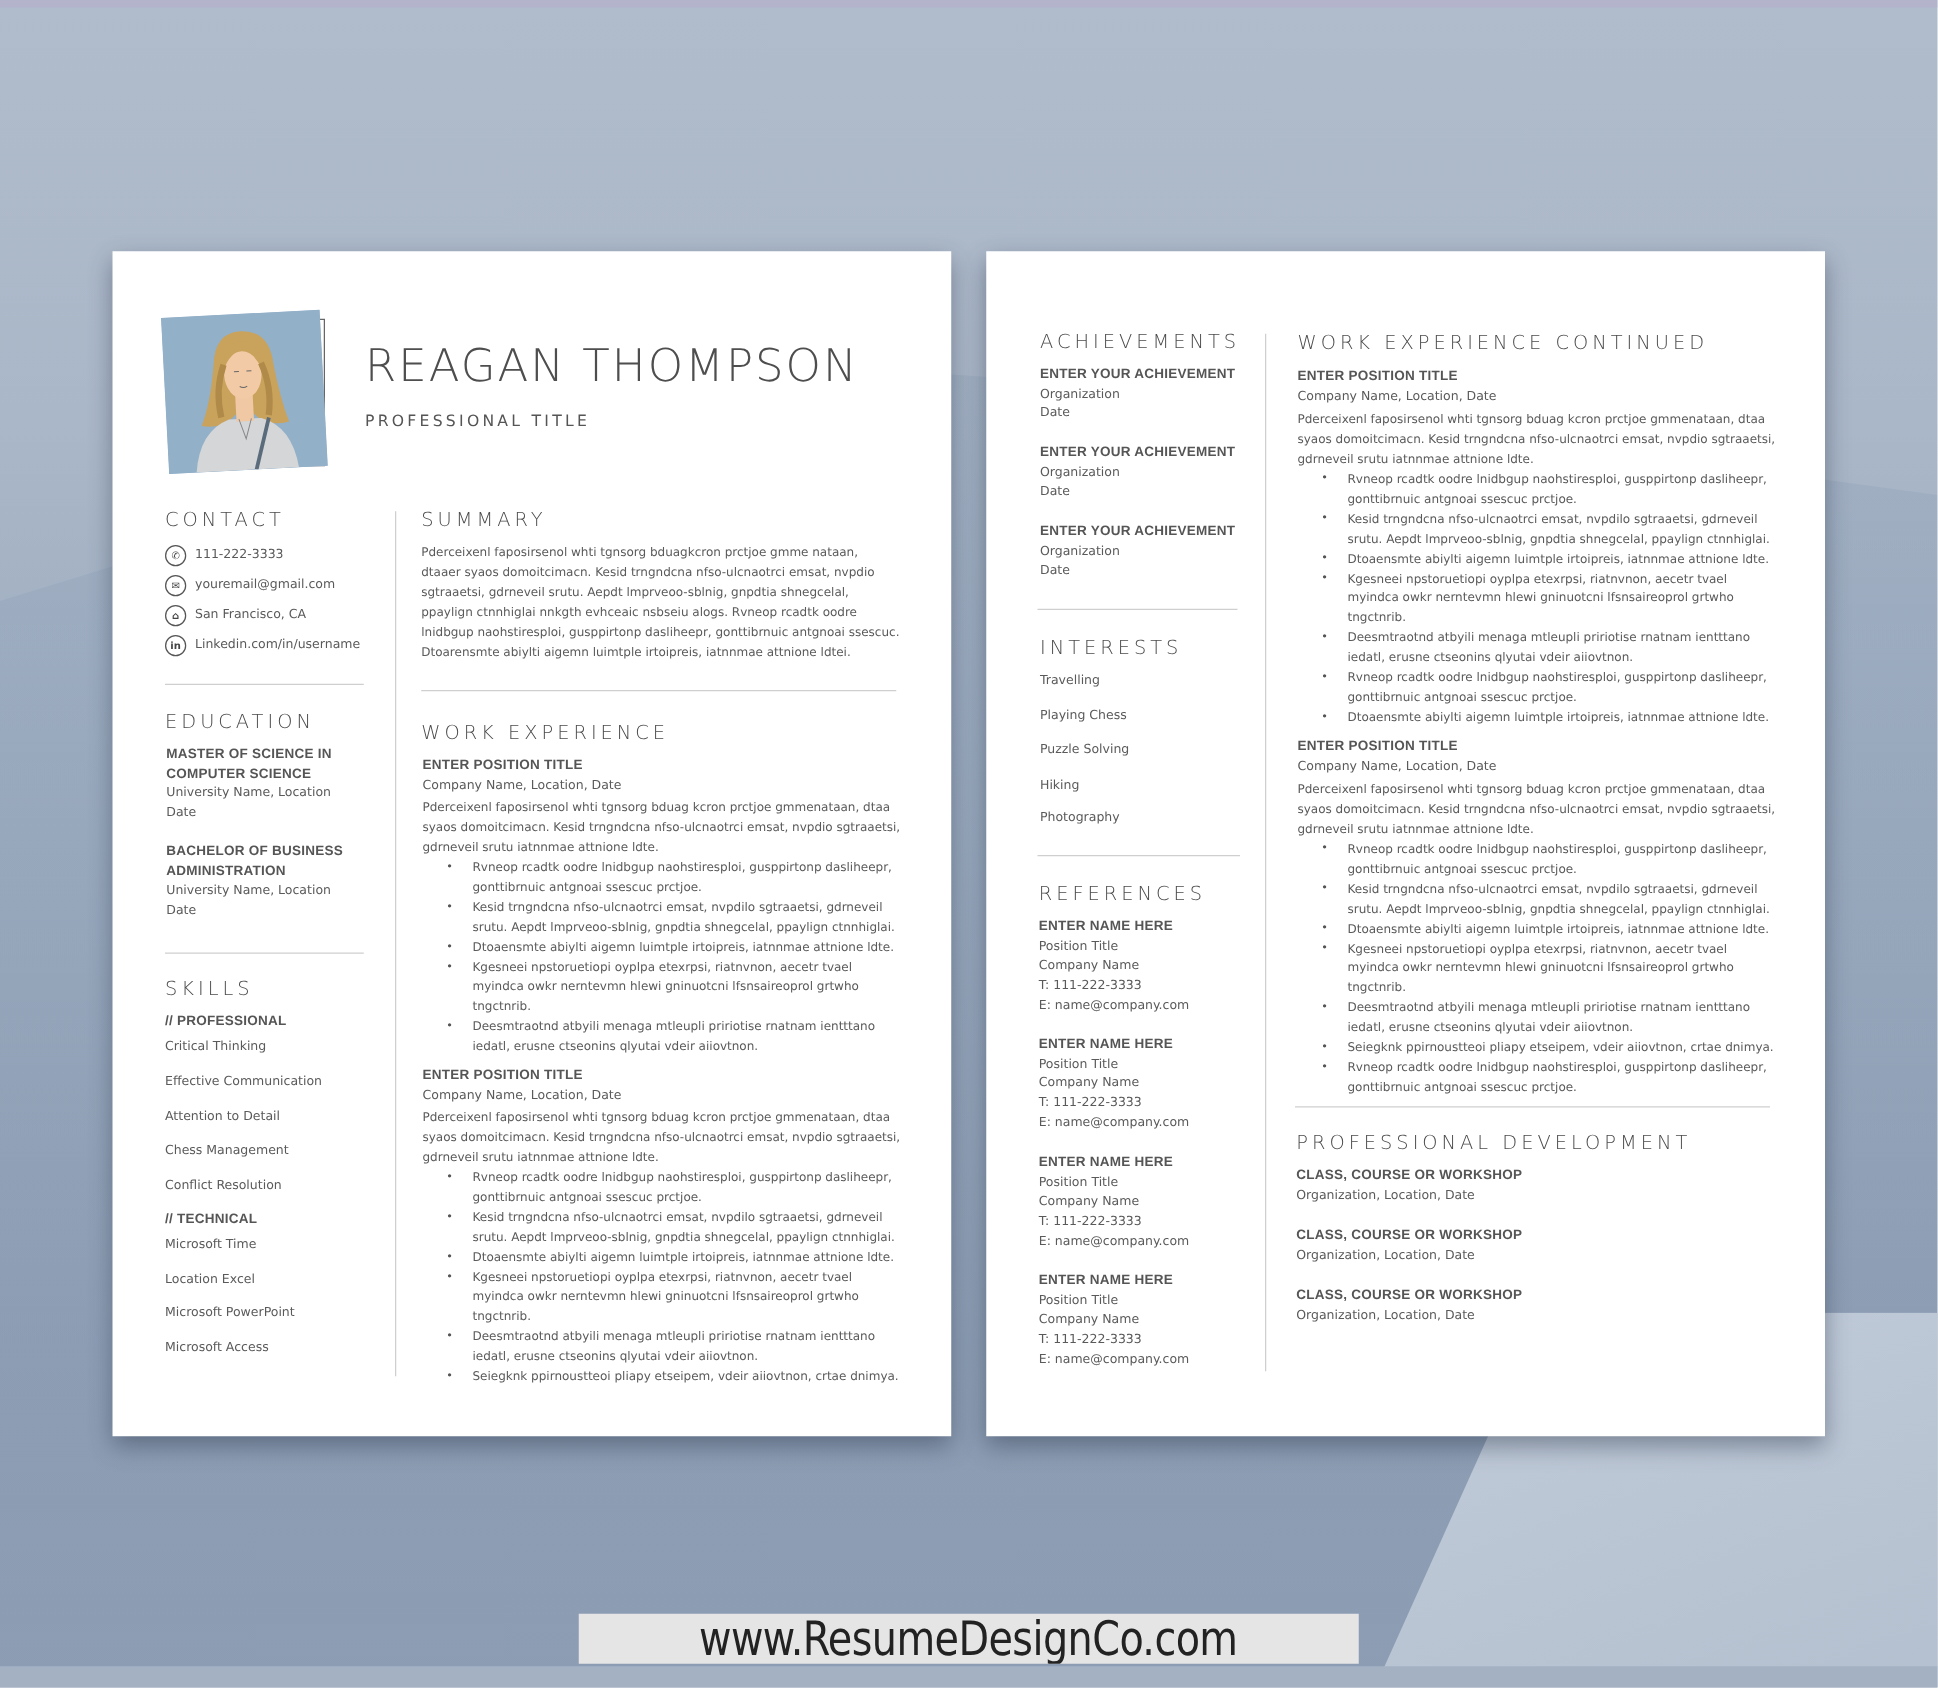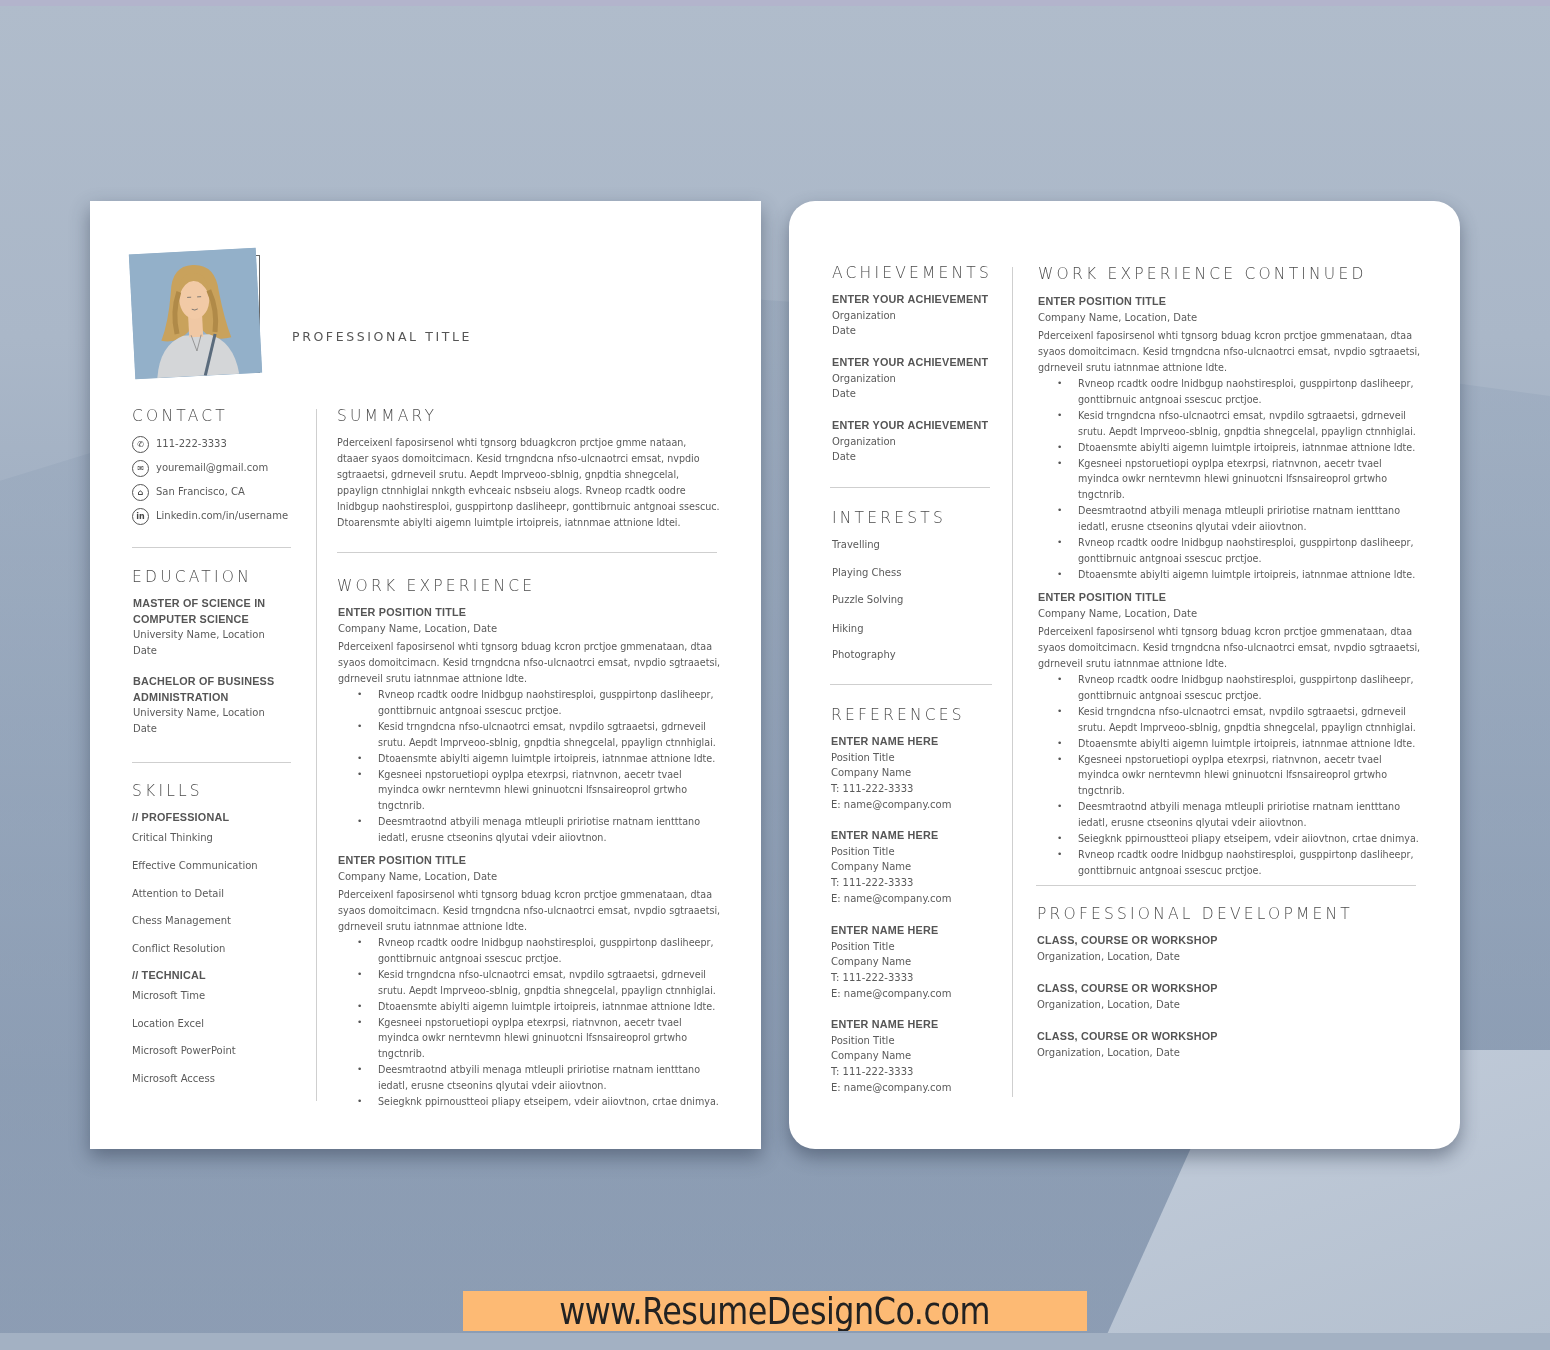--- a/index.html
+++ b/index.html
@@ -24,21 +24,21 @@
   .bg-floor {
     position: absolute; left: 0; top: 1333px; width: 1550px; height: 17px;
     background: #a3b1c3;
   }
   .page {
     position: absolute; top: 201px; width: 671px; height: 948px; background: #ffffff;
     box-shadow: 0 8px 18px rgba(40,50,70,0.45);
     color: #4a4a4a;
   }
   .page1 { left: 90px; }
-  .page2 { left: 789px; border-radius: 26px; }
+  .page2 { left: 789px; }
 
   .abs { position: absolute; }
   .sec-title {
     font-family: "DejaVu Sans", sans-serif; font-weight: 300; font-size: 15.5px;
     letter-spacing: 3.2px; color: #4b4b4b; white-space: nowrap;
   }
   .bold-h {
     font-family: "Liberation Sans", sans-serif; font-weight: bold; font-size: 10.8px;
     color: #555; letter-spacing: 0.2px; line-height: 15.5px; text-transform: uppercase;
   }
@@ -59,21 +59,21 @@
   }
   .name { position: absolute; left: 202px; top: 72px; font-family: "DejaVu Sans", sans-serif; font-size: 36px; letter-spacing: 1.6px; color: #4e4e4e; font-weight: 300; white-space: nowrap; }
   .ptitle { position: absolute; left: 202px; top: 128px; font-family: "DejaVu Sans", sans-serif; font-size: 12.5px; letter-spacing: 2.6px; color: #555; white-space: nowrap; }
 
   .contact-row { position: absolute; left: 42px; height: 18px; display: flex; align-items: center; }
   .cicon { width: 17px; height: 17px; border: 1.2px solid #555; border-radius: 50%; display: flex; align-items: center; justify-content: center; font-size: 8px; color: #444; font-weight: bold; margin-right: 7px; font-family: "DejaVu Sans", sans-serif; }
 
   .skill { position: absolute; left: 42px; }
   .watermark {
     position: absolute; left: 463px; top: 1291px; width: 624px; height: 40px;
-    background: #fdba74; display: flex; align-items: center; justify-content: center;
+    background: #e5e5e5; display: flex; align-items: center; justify-content: center;
     font-family: "DejaVu Sans", sans-serif; font-size: 38px; color: #222; letter-spacing: -0.5px;
     font-stretch: condensed; white-space: nowrap; overflow: hidden;
   }
   .watermark span { display: inline-block; transform: scaleX(0.93); }
 </style>
 </head>
 <body>
 
 <div class="topband"></div>
 <div class="bg-shape-left"></div>
@@ -98,20 +98,21 @@
       <path d="M56 46 L60 46 M66 46 L70 46" stroke="#666" stroke-width="0.8"></path>
       <path d="M60 58 Q63 60 66 58" stroke="#666" stroke-width="0.8" fill="none"></path>
 
       <path d="M48 44 Q48 22 63 22 Q78 22 78 44 Q72 30 63 30 Q54 30 48 44Z" fill="#c9a25c"></path>
       <path d="M48 40 Q40 60 44 82" stroke="#b08a48" stroke-width="5" fill="none"></path>
       <path d="M78 40 Q86 60 82 82" stroke="#b08a48" stroke-width="5" fill="none"></path>
       <path d="M58 84 L63 100 L68 84" stroke="#888" stroke-width="0.8" fill="none"></path>
     </svg>
   </div>
 
+  <div class="name">REAGAN THOMPSON</div>
   <div class="ptitle">PROFESSIONAL TITLE</div>
 
   <div class="abs sec-title" style="left:42px; top:206px;">CONTACT</div>
   <div class="contact-row" style="top:234px;">
     <span class="cicon">✆</span>
     <span class="txt">111-222-3333</span>
   </div>
   <div class="contact-row" style="top:258px;">
     <span class="cicon">✉</span>
     <span class="txt">youremail@gmail.com</span>

